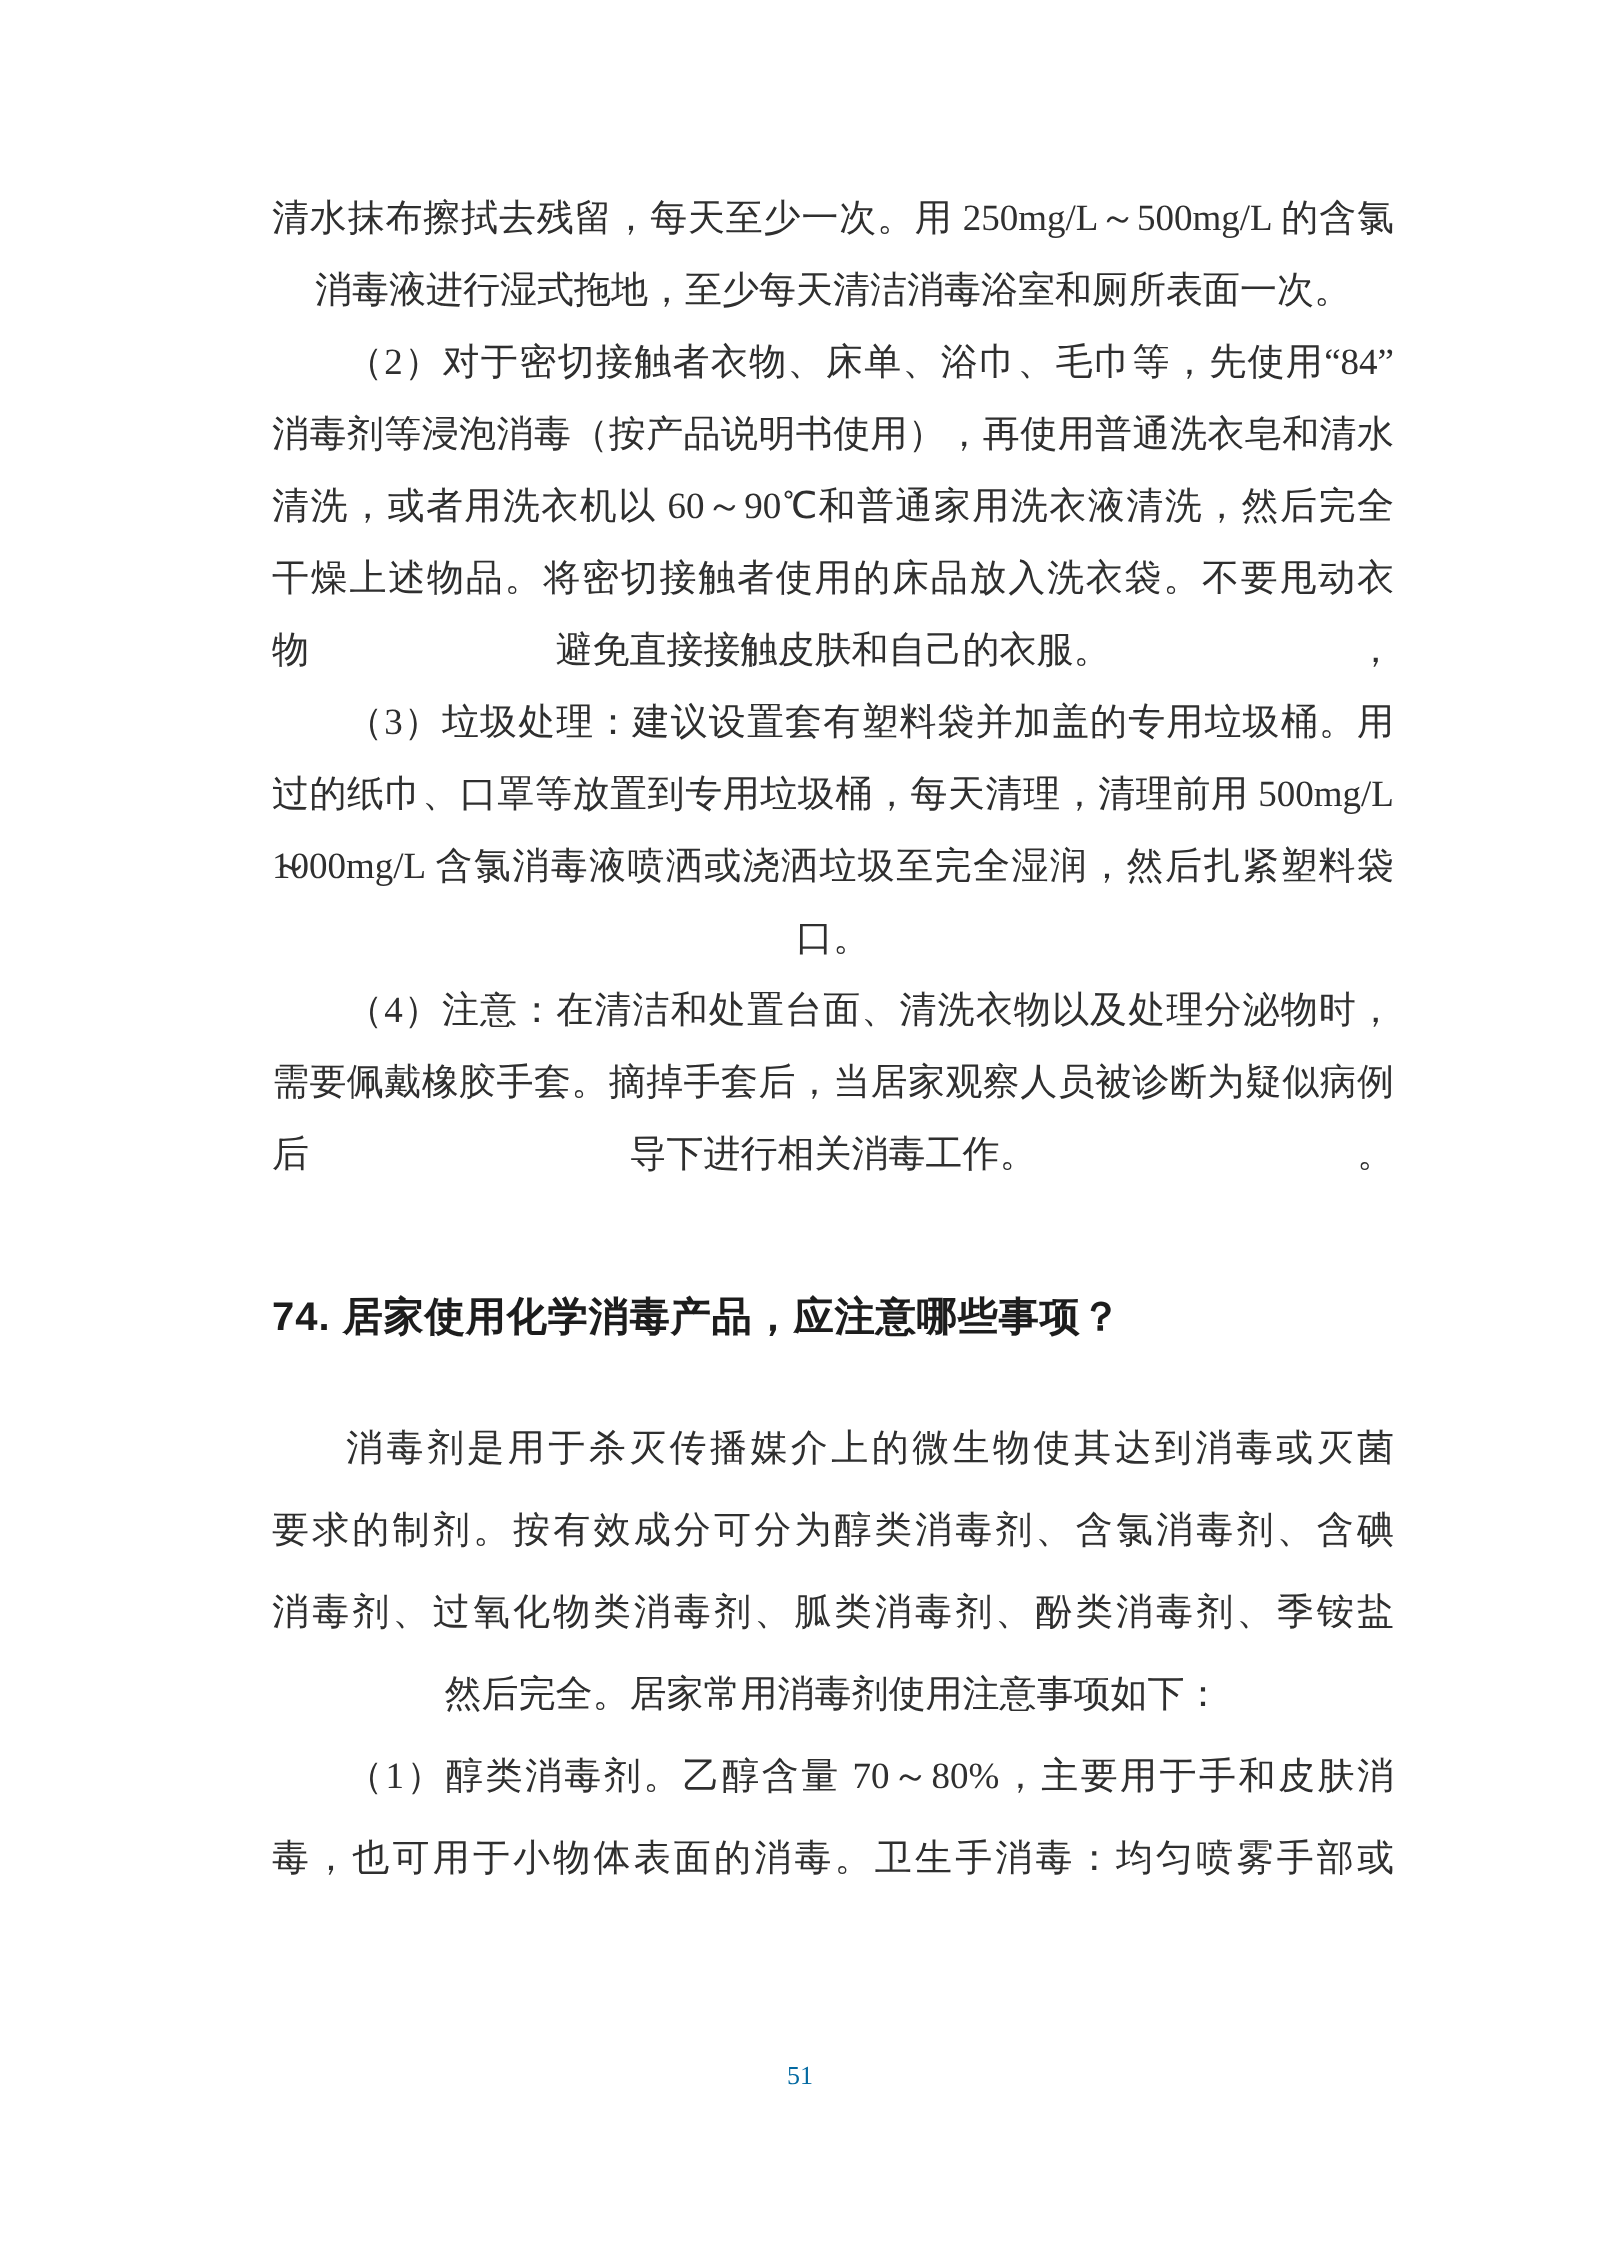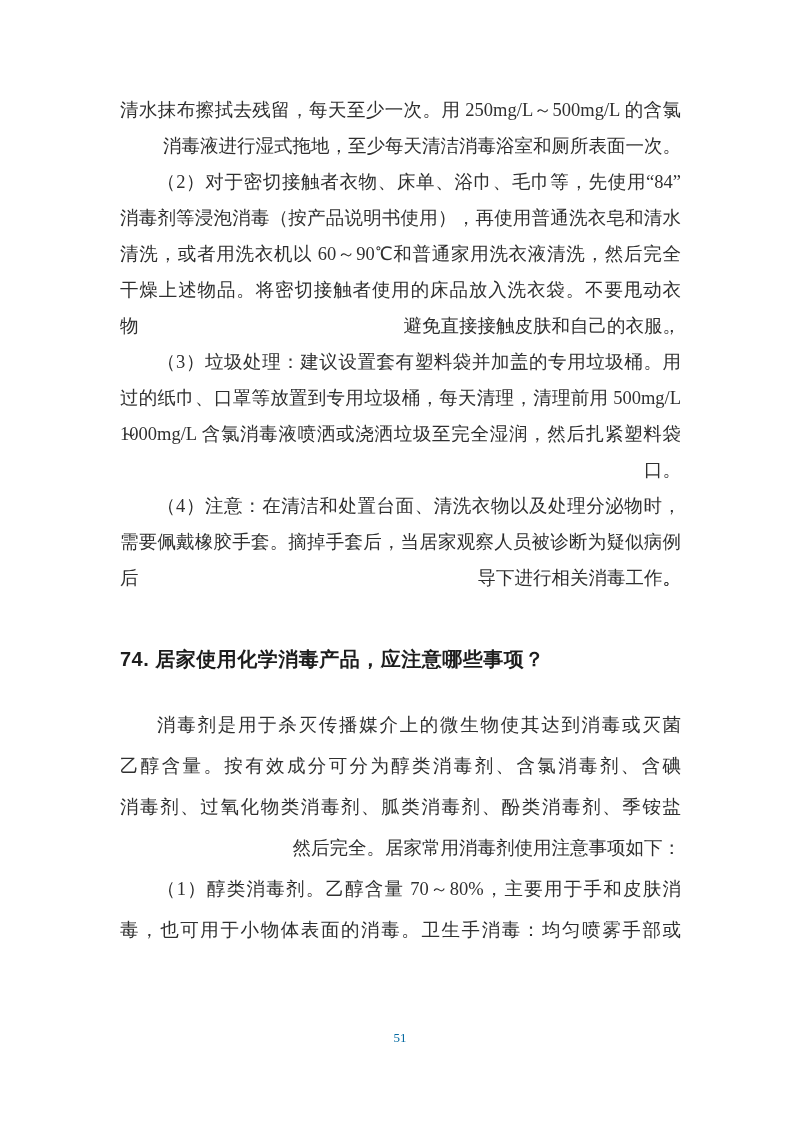--- a/index.html
+++ b/index.html
@@ -6,29 +6,29 @@
   .page {
     position: relative;
     width: 800px;
     height: 1131px;
     background: #ffffff;
     overflow: hidden;
     font-family: "Liberation Serif", serif;
   }
   .content {
     position: absolute;
-    left: 120px;
+    left: 136px;
     top: 92px;
     width: 561px;
   }
   .text-line {
     font-family: "Liberation Serif", serif;
     font-size: 18.5px;
     color: #2f2f2f;
-    text-align: right;
+    text-align: center;
   }
   .block-a .text-line { line-height: 36px; height: 36px; }
   .block-b .text-line { line-height: 41px; height: 41px; }
   .text-line.indent { padding-left: 37px; }
   .text-line.fill {
     text-align: justify;
     text-align-last: justify;
   }
   .heading {
     margin-top: 48px;
@@ -71,21 +71,21 @@
         <div class="text-line">口。</div>
         <div class="text-line indent fill">（4）注意：在清洁和处置台面、清洗衣物以及处理分泌物时，</div>
         <div class="text-line fill">需要佩戴橡胶手套。摘掉手套后，当居家观察人员被诊断为疑似病例后。</div>
         <div class="text-line">导下进行相关消毒工作。</div>
       </div>
 
     <div class="heading">74. 居家使用化学消毒产品，应注意哪些事项？</div>
 
     <div class="block-b">
         <div class="text-line indent fill">消毒剂是用于杀灭传播媒介上的微生物使其达到消毒或灭菌</div>
-        <div class="text-line fill">乙醇含量。按有效成分可分为醇类消毒剂、含氯消毒剂、含碘</div>
+        <div class="text-line fill">要求的制剂。按有效成分可分为醇类消毒剂、含氯消毒剂、含碘</div>
         <div class="text-line fill">消毒剂、过氧化物类消毒剂、胍类消毒剂、酚类消毒剂、季铵盐</div>
         <div class="text-line">然后完全。居家常用消毒剂使用注意事项如下：</div>
         <div class="text-line indent fill">（1）醇类消毒剂。乙醇含量 70～80%，主要用于手和皮肤消</div>
         <div class="text-line fill">毒，也可用于小物体表面的消毒。卫生手消毒：均匀喷雾手部或</div>
       </div>
 
   </div>
 
   <div class="page-number">51</div>
 </div>

